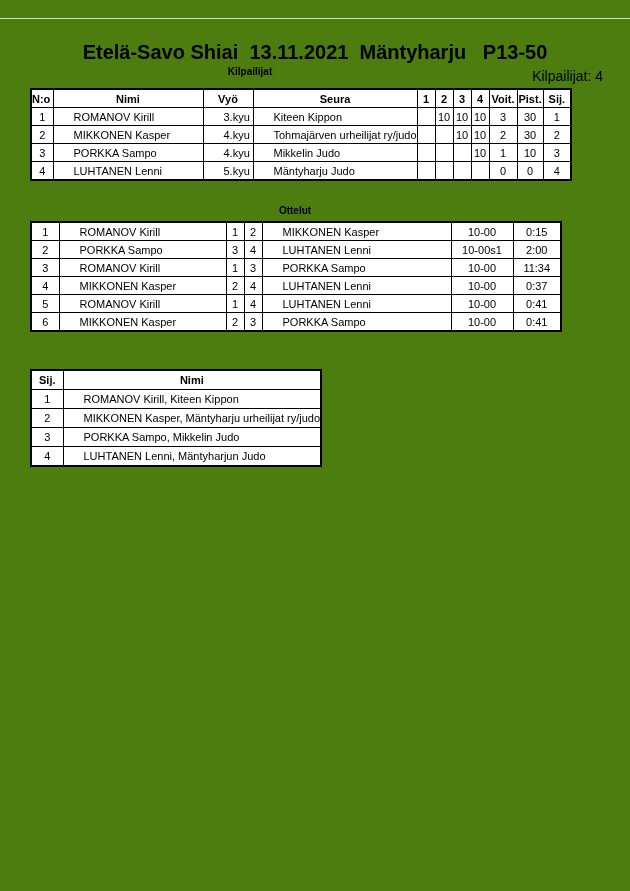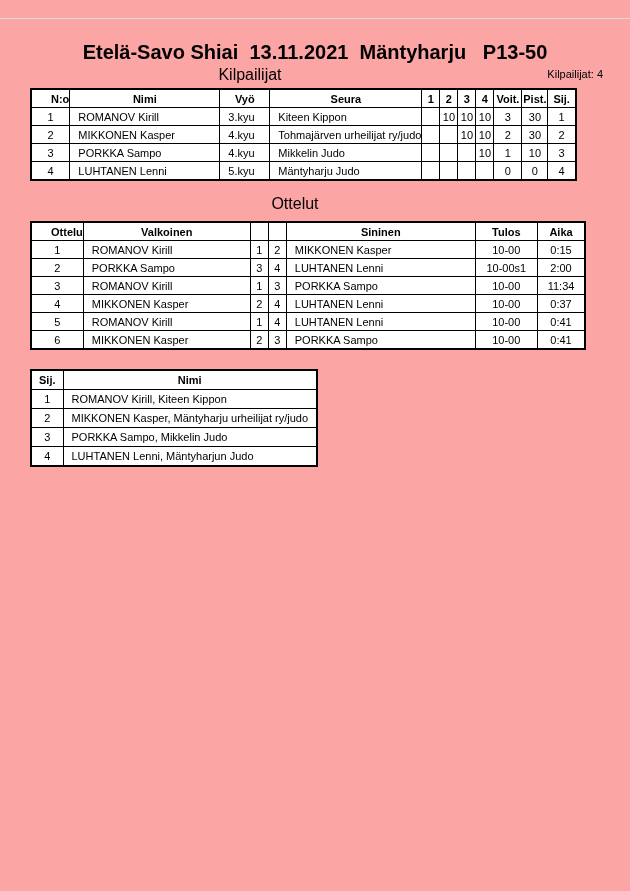--- a/index.html
+++ b/index.html
@@ -1,20 +1,20 @@
 <!DOCTYPE html>
 <html><head>
 <meta charset="utf-8">
 <style>
   html, body { margin: 0; padding: 0; background: #fff; }
   .page {
     position: relative;
     width: 630px;
     height: 891px;
-    background: #fca5a5;
+    background: #4d7c0f;
     font-family: "Liberation Sans", sans-serif;
     color: #000;
     overflow: hidden;
     margin: 0 auto;
   }
   .top-rule {
     position: absolute;
     left: 0; top: 18px;
     width: 100%;
     border-top: 1px solid #dcdcdc;
@@ -23,52 +23,52 @@
     position: absolute;
     left: 0; top: 41px;
     width: 100%;
     text-align: center;
     font-weight: bold;
     font-size: 20px;
     white-space: pre;
   }
   .sec-head {
     position: absolute;
-    font-weight: normal;
-    font-size: 16px;
+    font-weight: bold;
+    font-size: 10px;
     text-align: center;
   }
   #kilp-head { left: 30px; top: 66px; width: 440px; }
-  #ott-head  { left: 30px; top: 195px; width: 530px; }
+  #ott-head  { left: 30px; top: 205px; width: 530px; }
   #tul-head  { left: 30px; top: 352px; width: 285px; }
   .count {
     position: absolute;
     top: 68px; right: 27px;
-    font-size: 11px;
+    font-size: 14px;
   }
   table.grid {
     position: absolute;
     border-collapse: collapse;
     table-layout: fixed;
     border: 2px solid #000;
     background: #fff;
   }
   .grid th, .grid td {
     border: 1px solid #000;
     font-size: 11px;
     height: 17px;
     padding: 0;
     text-align: center;
     overflow: hidden;
     white-space: nowrap;
     font-weight: normal;
   }
   .grid th { font-weight: bold; }
-  .grid .l { text-align: left; padding-left: 8px; }
-  .grid .ov { overflow: visible; text-align: left; padding-left: 19px; }
+  .grid .l { text-align: left; padding-left: 20px; }
+  .grid .ov { overflow: visible; text-align: left; padding-left: 0; }
   #t1 { left: 30px; top: 88px; }
   #t2 { left: 30px; top: 221px; }
   #t3 { left: 30px; top: 369px; }
   #t3 th, #t3 td { height: 18px; }
 </style>
 </head>
 <body>
 
 <div class="page">
   <div class="top-rule"></div>
@@ -167,29 +167,20 @@
     <colgroup>
       <col style="width:28px">
         <col style="width:167px">
         <col style="width:18px">
         <col style="width:18px">
       <col style="width:189px">
         <col style="width:62px">
         <col style="width:48px">
     </colgroup>
     <tbody>
-        <tr>
-      <th class="ov">Ottelu</th>
-      <th>Valkoinen</th>
-      <th></th>
-      <th></th>
-      <th>Sininen</th>
-      <th>Tulos</th>
-      <th>Aika</th>
-    </tr>
     <tr>
       <td>1</td>
       <td class="l">ROMANOV Kirill</td>
       <td>1</td>
       <td>2</td>
       <td class="l">MIKKONEN Kasper</td>
       <td>10-00</td>
       <td>0:15</td>
     </tr>
     <tr>

